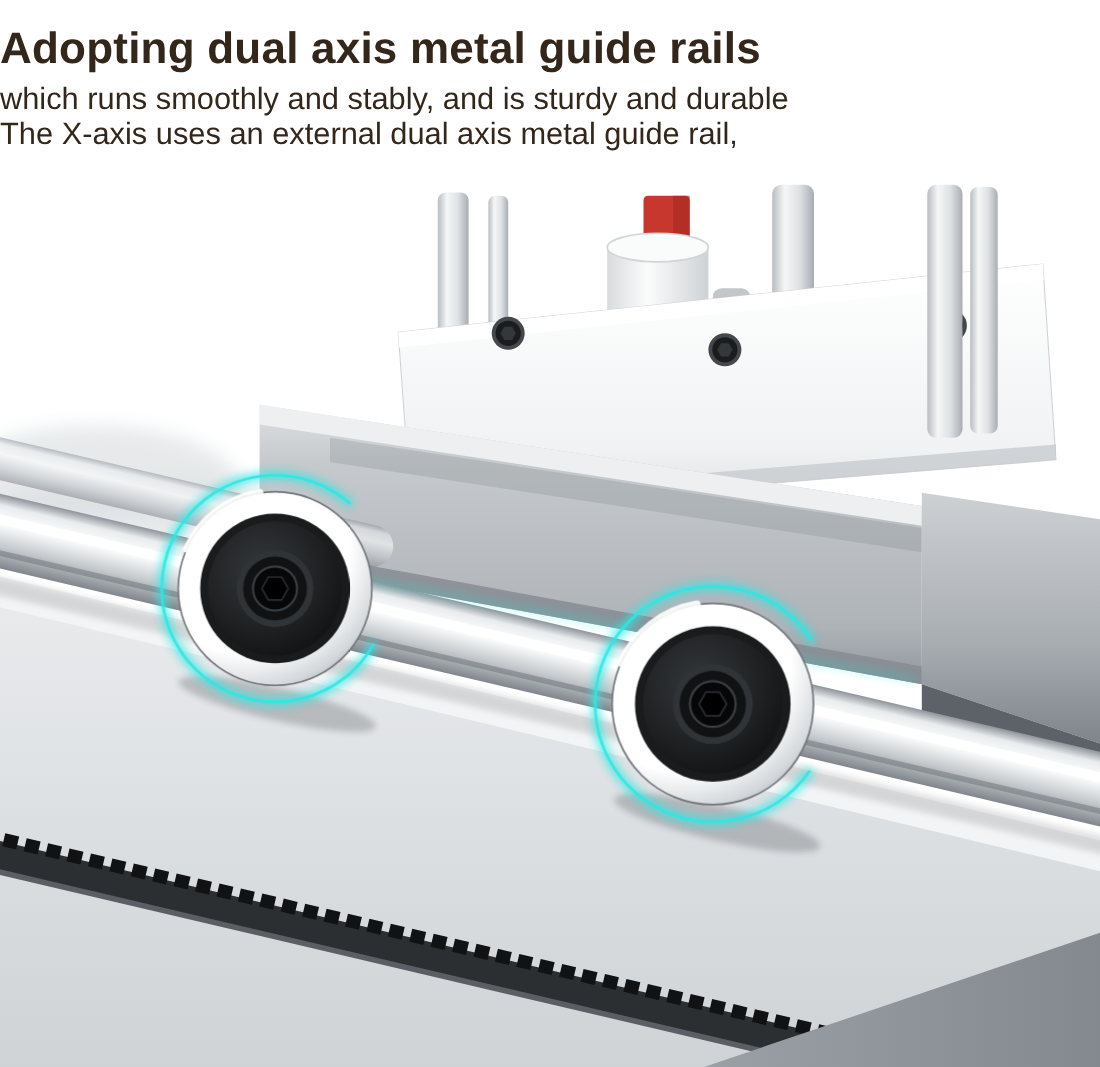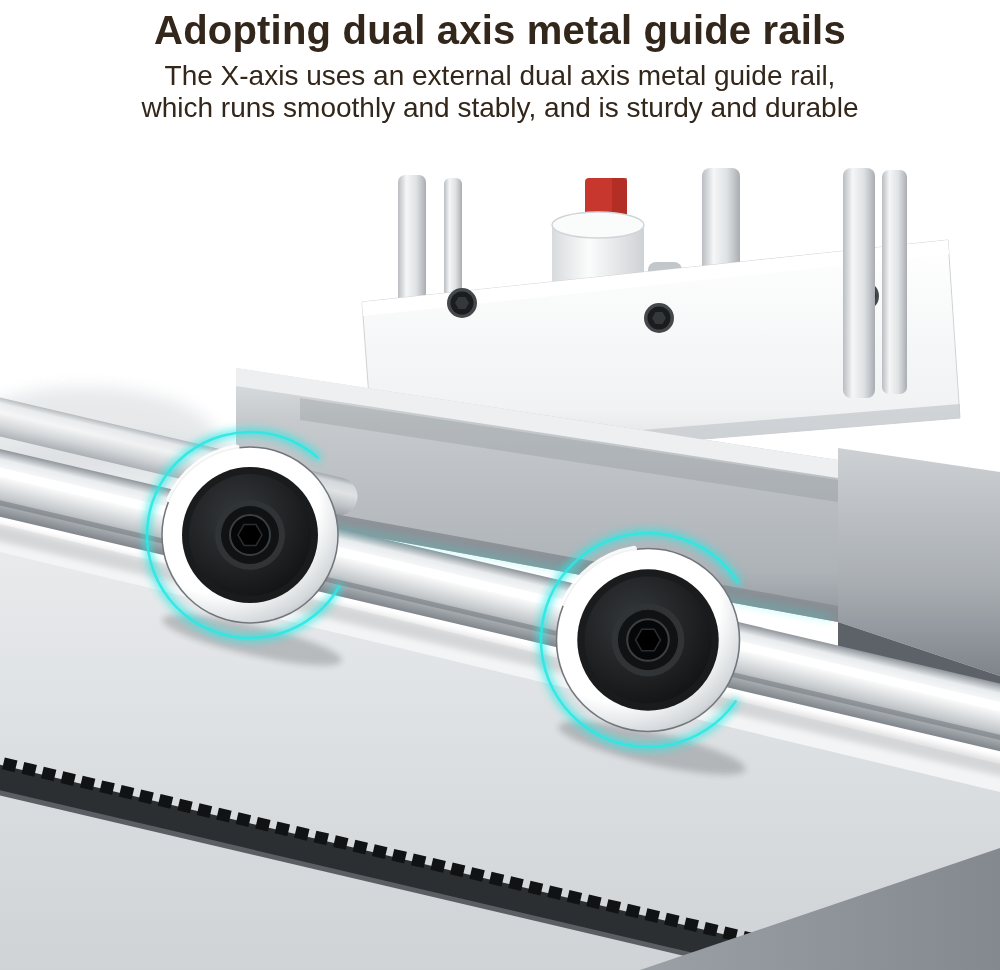--- a/index.html
+++ b/index.html
@@ -4,37 +4,37 @@
 <style>
   :root{
     --accent:#2be8e4;
     --text-color:#33261a;
     --bg:#ffffff;
   }
   *{margin:0;padding:0;box-sizing:border-box;}
   html,body{background:#fff;}
   body{font-family:"Liberation Sans", sans-serif;}
   .page{position:relative;width:1000px;height:970px;background:var(--bg);overflow:hidden;margin:0 auto;}
-  .header{position:absolute;top:8px;left:0;width:100%;text-align:center;color:var(--text-color);z-index:2;}
+  .header{position:absolute;top:22px;left:0;width:100%;text-align:left;color:var(--text-color);z-index:2;}
   .title{font-size:40px;font-weight:700;letter-spacing:.2px;line-height:1.1;}
   .subtitle{font-size:28px;font-weight:400;line-height:1.15;margin-top:8px;}
   .figure{position:absolute;inset:0;z-index:1;}
   .figure svg{display:block;width:100%;height:100%;}
   .glow{fill:none;stroke:var(--accent);stroke-linecap:round;}
 </style>
 </head>
 <body>
 
 <div class="page">
 
   <div class="header">
     <h1 class="title">Adopting dual axis metal guide rails</h1>
     <div class="subtitle">
+      <div>which runs smoothly and stably, and is sturdy and durable</div>
       <div>The X-axis uses an external dual axis metal guide rail,</div>
-      <div>which runs smoothly and stably, and is sturdy and durable</div>
     </div>
   </div>
 
   <div class="figure">
     <svg viewBox="0 0 1000 970" preserveAspectRatio="none">
       <defs>
         <linearGradient id="rodGrad" x1="0" y1="0" x2="1" y2="0">
           <stop offset="0" stop-color="#b9bdc1"></stop>
           <stop offset="0.3" stop-color="#f4f6f7"></stop>
           <stop offset="0.65" stop-color="#dfe2e4"></stop>

